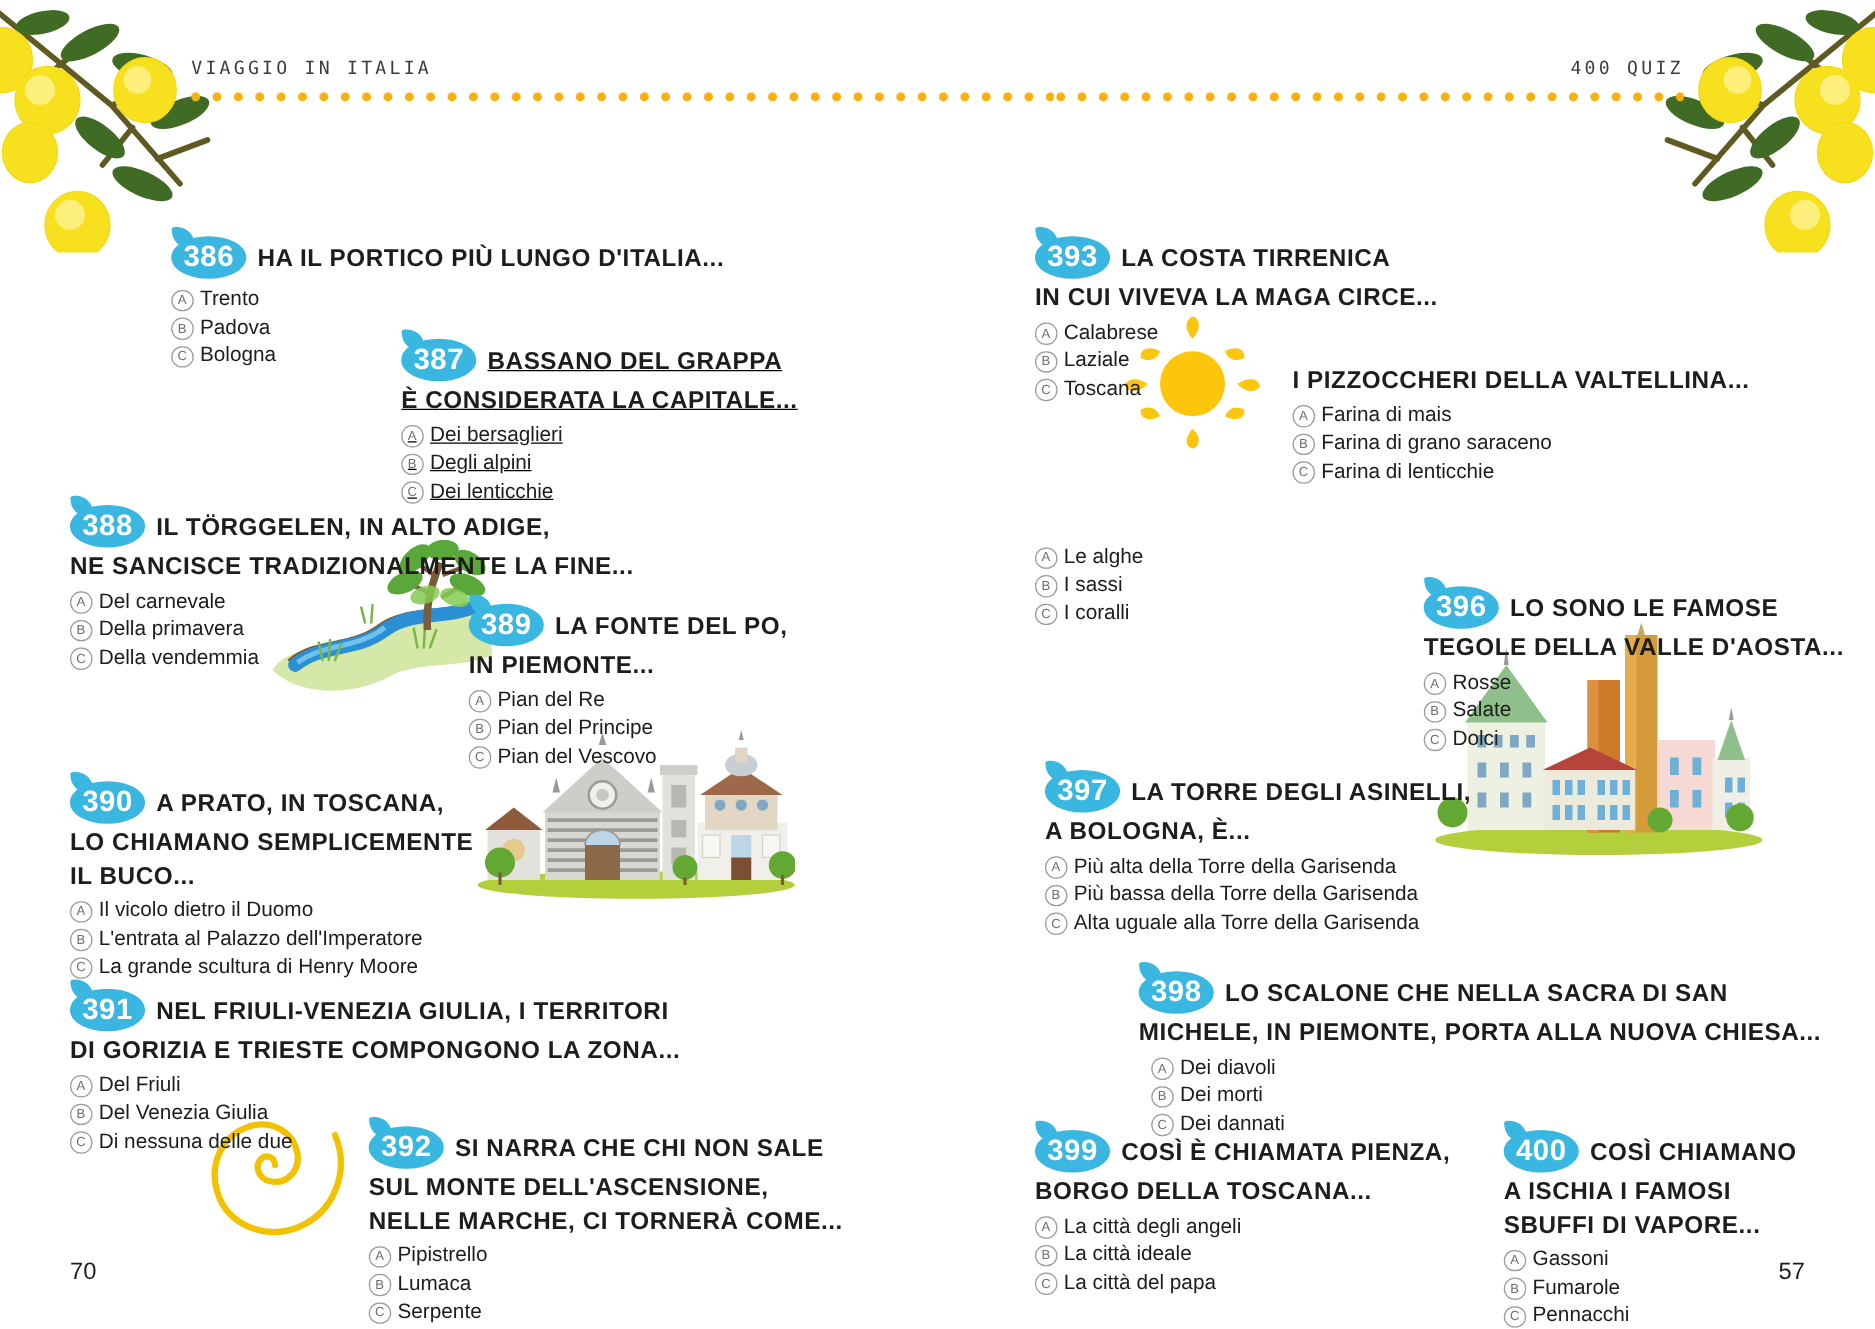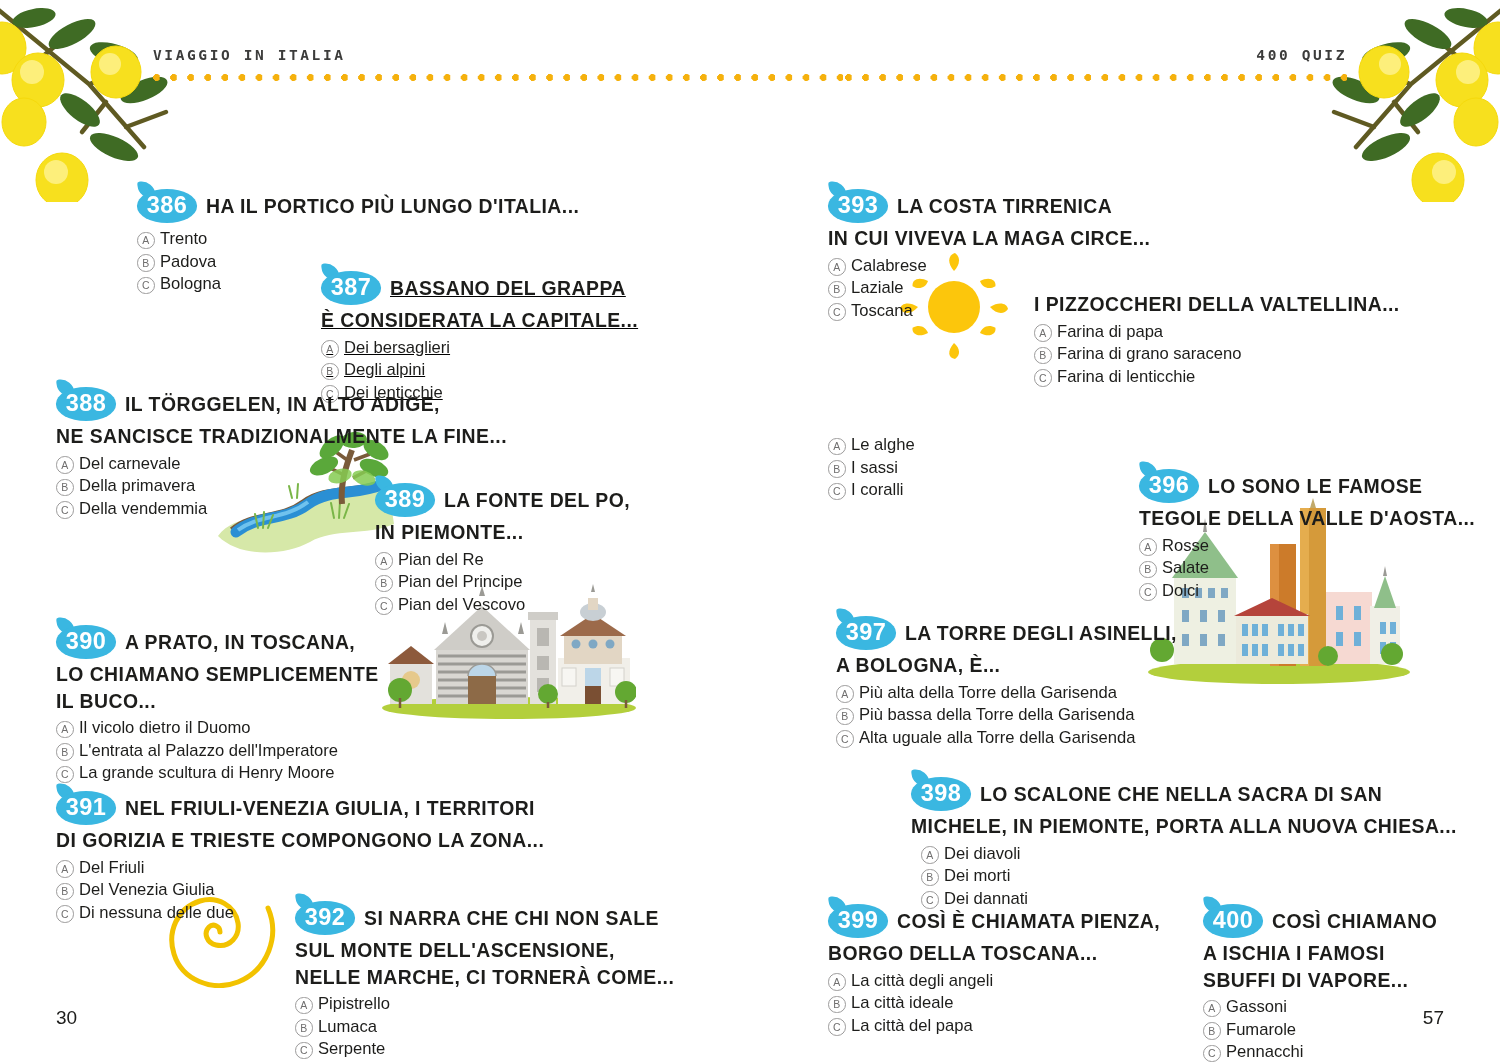--- a/index.html
+++ b/index.html
@@ -9,21 +9,21 @@
     font-family:"Liberation Sans", sans-serif;
     overflow:hidden;
     position:relative;
   }
   .page{position:absolute;inset:0;}
 
   
   .hdr-label{
     position:absolute;top:47px;
     font-family:"DejaVu Sans Mono", monospace;
-    font-size:14.5px;font-weight:700;letter-spacing:2.6px;
+    font-size:14.5px;font-weight:400;letter-spacing:2.6px;
     color:#3c3c3b;
   }
   .hdr-left{left:153px;}
   .hdr-right{right:153px;}
   .dotline{
     position:absolute;top:74px;height:7px;
     background-image:radial-gradient(circle at 3.5px 3.5px, #f5b10d 3.4px, rgba(0,0,0,0) 3.6px);
     background-size:17.1px 7px;background-repeat:repeat-x;
   }
   .dotline.l{left:153px;width:690px;}
@@ -353,21 +353,21 @@
           <span class="mark">B</span>
           <span>Degli alpini</span>
         </div>
       <div class="opt">
           <span class="mark">C</span>
           <span>Dei lenticchie</span>
         </div>
     </div>
   </div>
 
-  <div class="q" style="left:56px;top:341px;">
+  <div class="q" style="left:56px;top:358px;">
     <div class="qhead">
       <span class="line"><span class="badge"><span class="tail"></span><span class="blob"></span><span class="num">388</span></span><span>IL TÖRGGELEN, IN ALTO ADIGE,</span></span>
       <span class="line">NE SANCISCE TRADIZIONALMENTE LA FINE...</span>
     </div>
     <div class="opts">
       <div class="opt">
           <span class="mark">A</span>
           <span>Del carnevale</span>
         </div>
       <div class="opt">
@@ -488,21 +488,21 @@
     </div>
   </div>
 
   <div class="q" style="left:1034px;top:243px;">
     <div class="qhead">
       <span class="line">I PIZZOCCHERI DELLA VALTELLINA...</span>
     </div>
     <div class="opts">
       <div class="opt">
           <span class="mark">A</span>
-          <span>Farina di papa</span>
+          <span>Farina di mais</span>
         </div>
       <div class="opt">
           <span class="mark">B</span>
           <span>Farina di grano saraceno</span>
         </div>
       <div class="opt">
           <span class="mark">C</span>
           <span>Farina di lenticchie</span>
         </div>
     </div>
@@ -624,16 +624,16 @@
           <span class="mark">B</span>
           <span>Fumarole</span>
         </div>
       <div class="opt">
           <span class="mark">C</span>
           <span>Pennacchi</span>
         </div>
     </div>
   </div>
 
-  <div class="pagenum l">30</div>
+  <div class="pagenum l">70</div>
   <div class="pagenum r">57</div>
 
 </div>
 
 </body></html>

